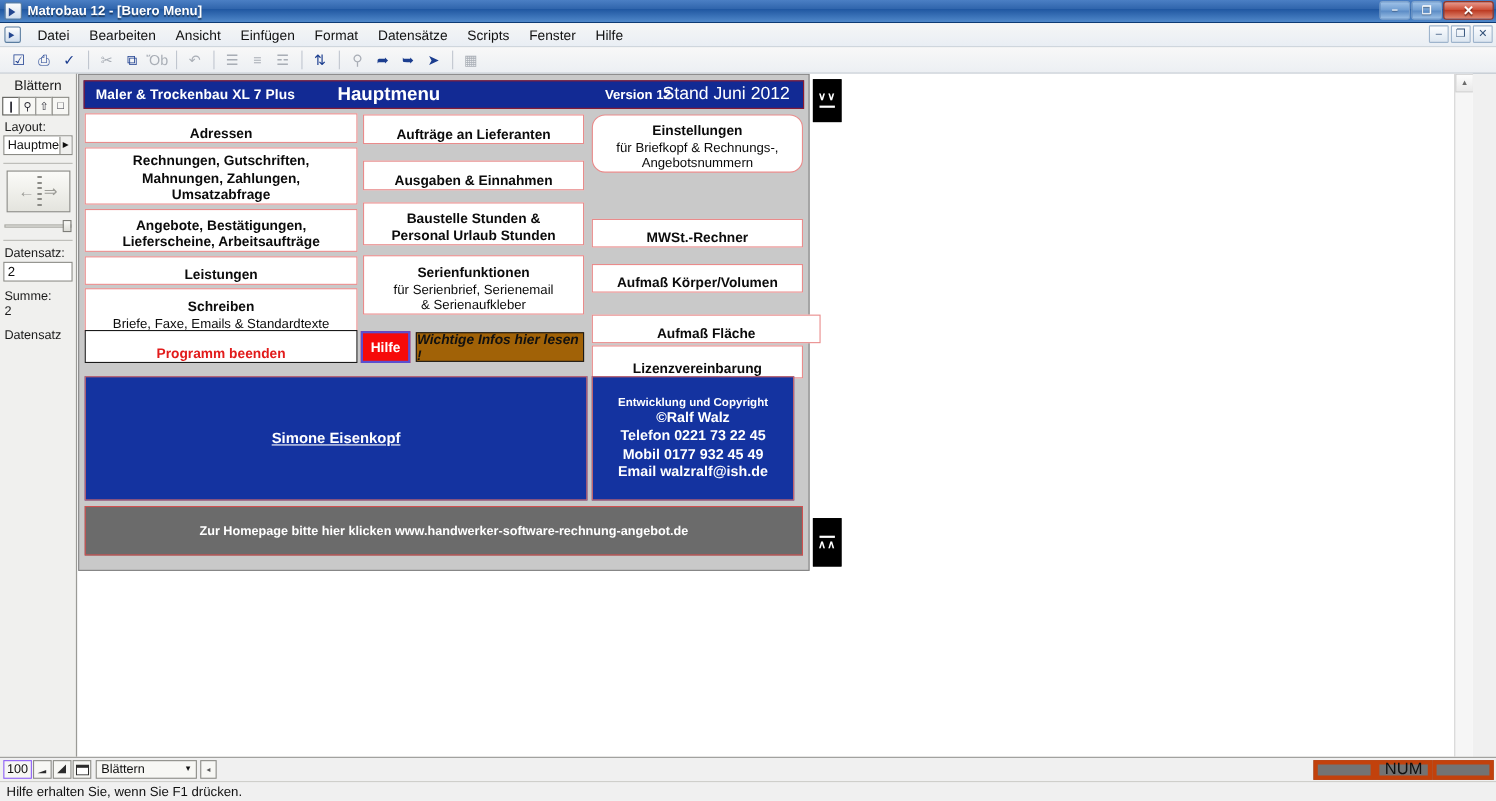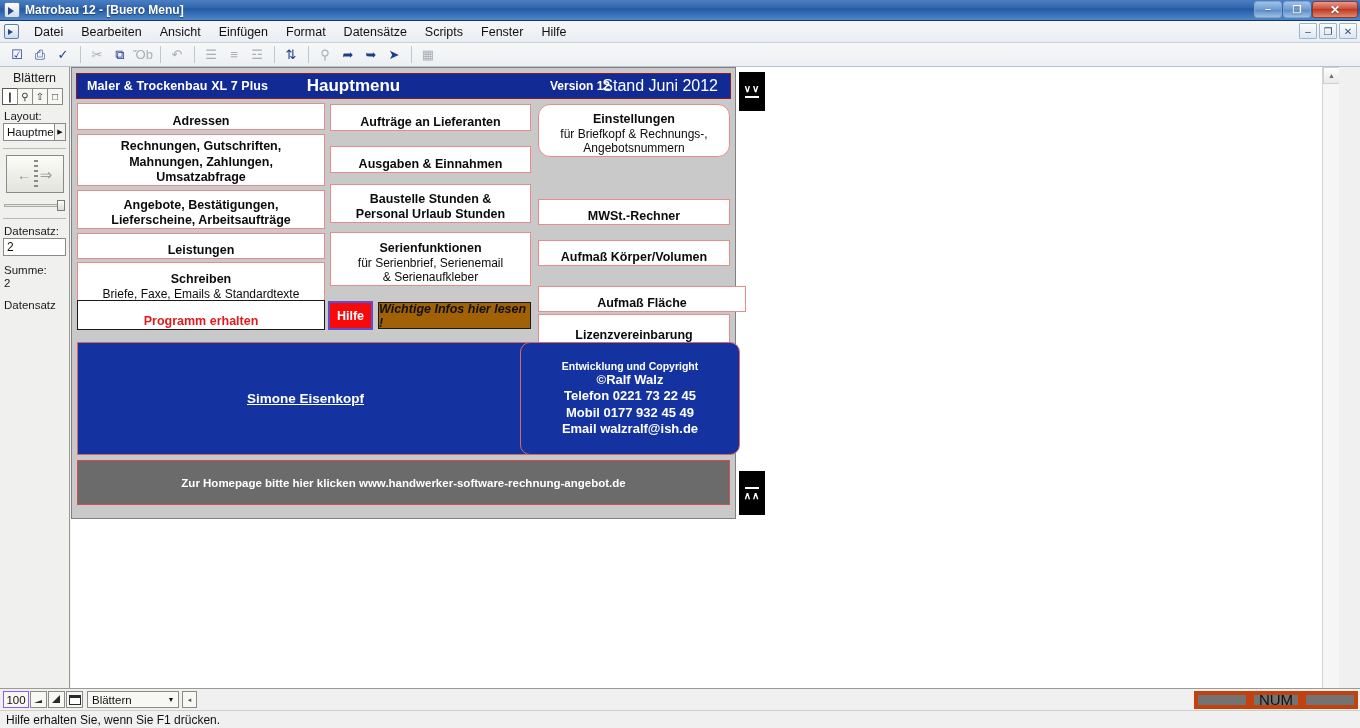--- a/index.html
+++ b/index.html
@@ -426,21 +426,21 @@
       <div class="mbtn" style="left:5px; top:165px; width:248px; height:26px;">
         <span class="l1">Leistungen</span>
       </div>
 
       <div class="mbtn" style="left:5px; top:194px; width:248px; height:41px;">
         <span class="l1">Schreiben</span>
         <span class="l2">Briefe, Faxe, Emails &amp; Standardtexte</span>
       </div>
 
       <div class="mbtn exit" style="left:5px; top:232px; width:248px; height:30px;">
-        <span class="l1">Programm erhalten</span>
+        <span class="l1">Programm beenden</span>
       </div>
 
       <div class="mbtn" style="left:258px; top:36px; width:201px; height:27px;">
         <span class="l1">Aufträge an Lieferanten</span>
       </div>
 
       <div class="mbtn" style="left:258px; top:78px; width:201px; height:27px;">
         <span class="l1">Ausgaben &amp; Einnahmen</span>
       </div>
 
@@ -483,21 +483,21 @@
       </div>
 
       <div class="mbtn" style="left:466px; top:232px; width:192px; height:30px;margin-top:14px;">
         <span class="l1">Lizenzvereinbarung</span>
       </div>
 
       <div class="bluebox" style="left:5px; top:274px; width:457px; height:113px;">
         <span id="user-name">Simone Eisenkopf</span>
       </div>
 
-      <div class="bluebox" id="dev-block" style="left:448px; top:274px; width:220px; height:113px;border-radius:10px;">
+      <div class="bluebox" id="dev-block" style="left:466px; top:274px; width:184px; height:113px;">
         <span class="d-small">Entwicklung und Copyright</span>
         <span class="d-line">©Ralf Walz</span>
         <span class="d-line">Telefon 0221 73 22 45</span>
         <span class="d-line">Mobil 0177 932 45 49</span>
         <span class="d-line">Email walzralf@ish.de</span>
       </div>
 
       <div id="homepage-bar" style="left:5px; top:392px; width:653px; height:45px;">
         <span>Zur Homepage bitte hier klicken www.handwerker-software-rechnung-angebot.de</span>
       </div>

